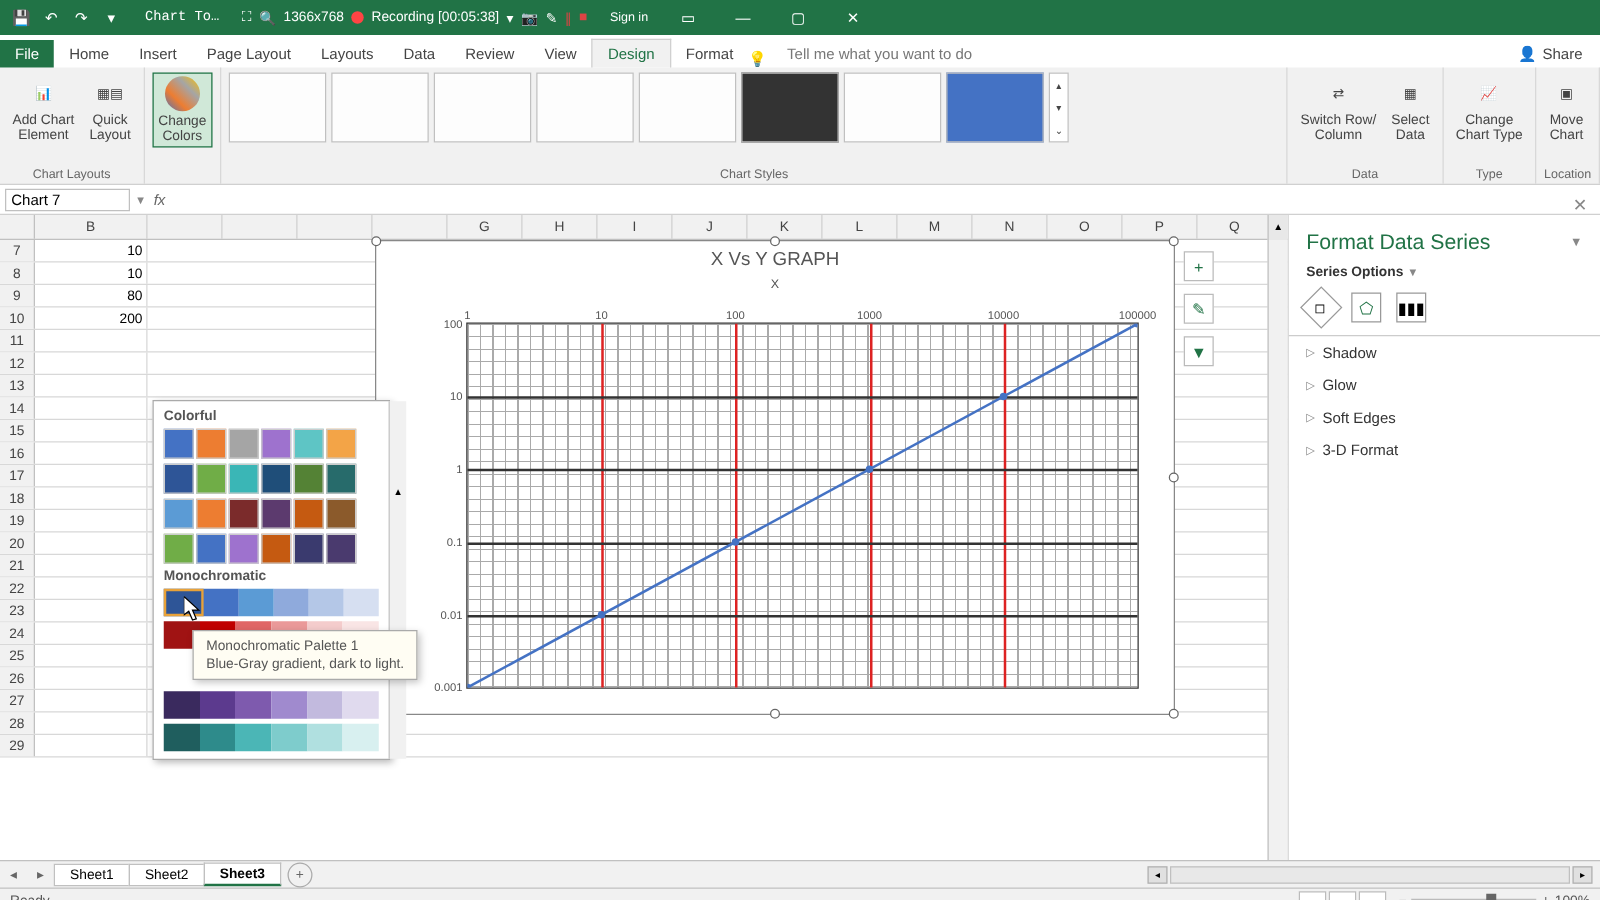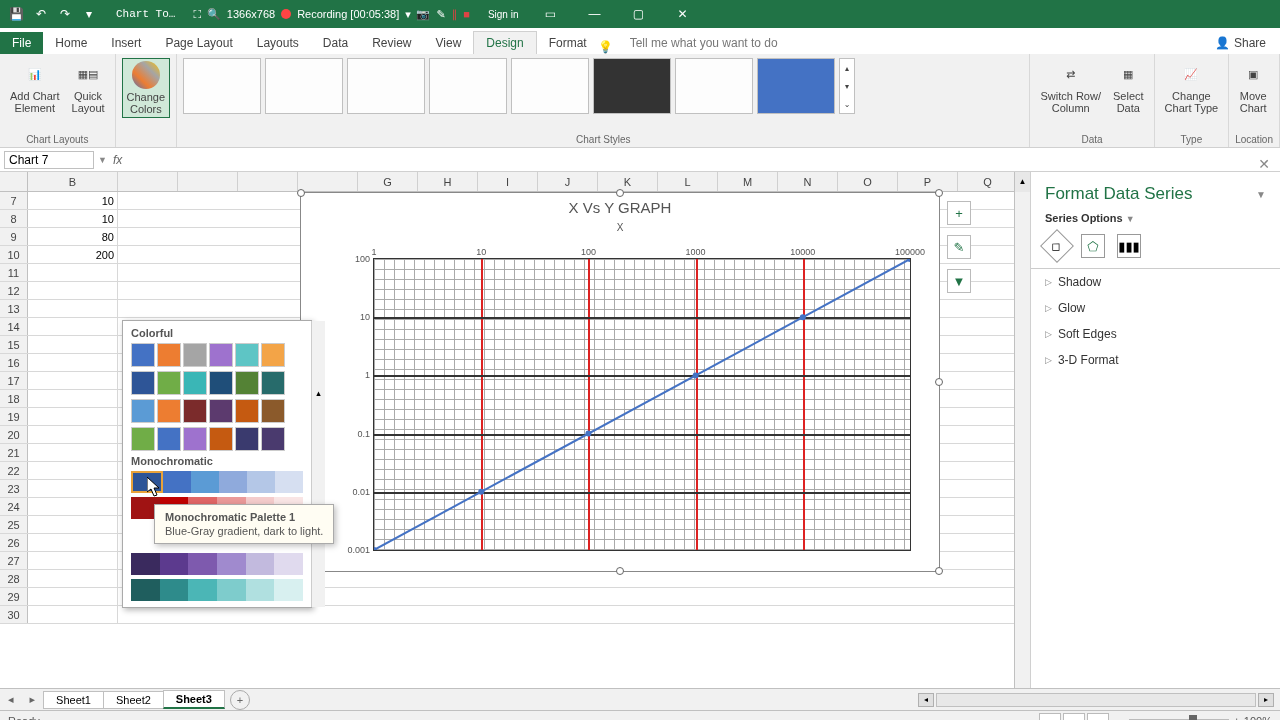--- a/index.html
+++ b/index.html
@@ -36,21 +36,21 @@
 .ribbon .bigbtn.active { background: #d0e8d8; border: 1px solid #217346; }
 .ribbon .chart-styles { display: flex; gap: 4px; align-items: flex-start; }
 .ribbon .style-thumb { width: 78px; height: 56px; background: #fdfdfd; border: 1px solid #c0c0c0; cursor: pointer; position: relative; }
 .ribbon .style-thumb.dark { background: #333; }
 .ribbon .style-thumb.blue { background: #4472c4; }
 .ribbon .style-scroll { width: 16px; height: 56px; display: flex; flex-direction: column; border: 1px solid #c0c0c0; background: #fff; }
 .ribbon .style-scroll div { flex: 1; display: flex; align-items: center; justify-content: center; cursor: pointer; font-size: 8px; }
 
 
 .formula-bar { height: 24px; display: flex; align-items: center; border-bottom: 1px solid #d0d0d0; font-size: 12px; }
-.name-box { width: 90px; border: 1px solid #c0c0c0; margin: 2px 4px; padding: 1px 4px; background: #fff; }
+.name-box { width: 100px; border: 1px solid #c0c0c0; margin: 2px 4px; padding: 1px 4px; background: #fff; }
 .fx-lbl { padding: 0 6px; color: #666; font-style: italic; }
 .formula-input { flex: 1; padding: 1px 4px; color: #444; }
 
 
 .main-area { display: flex; height: 516px; }
 .sheet-area { flex: 1; position: relative; overflow: hidden; }
 .format-pane { width: 250px; border-left: 1px solid #d0d0d0; background: #fff; padding: 8px 0; }
 
 
 .col-headers { display: flex; height: 20px; background: #f1f1f1; border-bottom: 1px solid #c0c0c0; position: relative; }
@@ -83,21 +83,21 @@
 .color-dropdown .section-label { font-size: 11px; font-weight: bold; color: #555; padding: 2px 4px; }
 .swatch-row { display: flex; gap: 2px; padding: 2px 4px; }
 .swatch { width: 24px; height: 24px; border: 1px solid #ccc; cursor: pointer; }
 .mono-row { display: flex; gap: 0; padding: 2px 4px; height: 26px; }
 .mono-row .grad { flex: 1; height: 22px; cursor: pointer; }
 .scroll-strip { position: absolute; right: -14px; top: 0; bottom: 0; width: 14px; background: #f1f1f1; border-left: 1px solid #ccc; display: flex; flex-direction: column; }
 .scroll-strip div { flex: 1; display: flex; align-items: center; justify-content: center; font-size: 9px; cursor: pointer; }
 
 
 .tooltip { position: absolute; left: 154px; top: 332px; background: #fffdf3; border: 1px solid #aaa; padding: 6px 10px; font-size: 11px; color: #555; z-index: 200; box-shadow: 2px 2px 6px rgba(0,0,0,0.25); }
-.tooltip .tt-title { font-weight: bold; margin-bottom: 2px; }
+.tooltip .tt-title { font-weight: normal; margin-bottom: 2px; }
 
 
 .format-pane h2 { font-size: 17px; color: #217346; font-weight: normal; padding: 4px 14px; display: flex; align-items: center; justify-content: space-between; }
 .format-pane .close-x { color: #888; cursor: pointer; font-size: 14px; }
 .format-pane .subheader { padding: 4px 14px; font-size: 11px; color: #333; font-weight: bold; }
 .format-pane .icon-tabs { display: flex; gap: 12px; padding: 6px 14px 10px; border-bottom: 1px solid #ccc; }
 .format-pane .icon-tabs .it { width: 24px; height: 24px; border: 1px solid #999; display: flex; align-items: center; justify-content: center; cursor: pointer; font-size: 13px; }
 .format-pane .option-row { padding: 6px 14px; font-size: 12px; color: #333; cursor: pointer; display: flex; align-items: center; gap: 6px; }
 .format-pane .chevron { font-size: 9px; color: #888; }
 
@@ -372,24 +372,20 @@
           <div class="cell col-B" style="width: 90px;"></div>
         </div>
         <div class="row">
           <div class="row-h">28</div>
           <div class="cell col-B" style="width: 90px;"></div>
         </div>
         <div class="row">
           <div class="row-h">29</div>
           <div class="cell col-B" style="width: 90px;"></div>
         </div>
-        <div class="row">
-          <div class="row-h">30</div>
-          <div class="cell col-B" style="width: 90px;"></div>
-        </div>
       </div>
 
     <div class="chart-obj">
       <div class="handle" style="left:-4px;top:-4px"></div>
       <div class="handle" style="left:50%;top:-4px;margin-left:-4px"></div>
       <div class="handle" style="right:-4px;top:-4px"></div>
       <div class="handle" style="left:-4px;top:50%;margin-top:-4px"></div>
       <div class="handle" style="right:-4px;top:50%;margin-top:-4px"></div>
       <div class="handle" style="left:-4px;bottom:-4px"></div>
       <div class="handle" style="left:50%;bottom:-4px;margin-left:-4px"></div>

